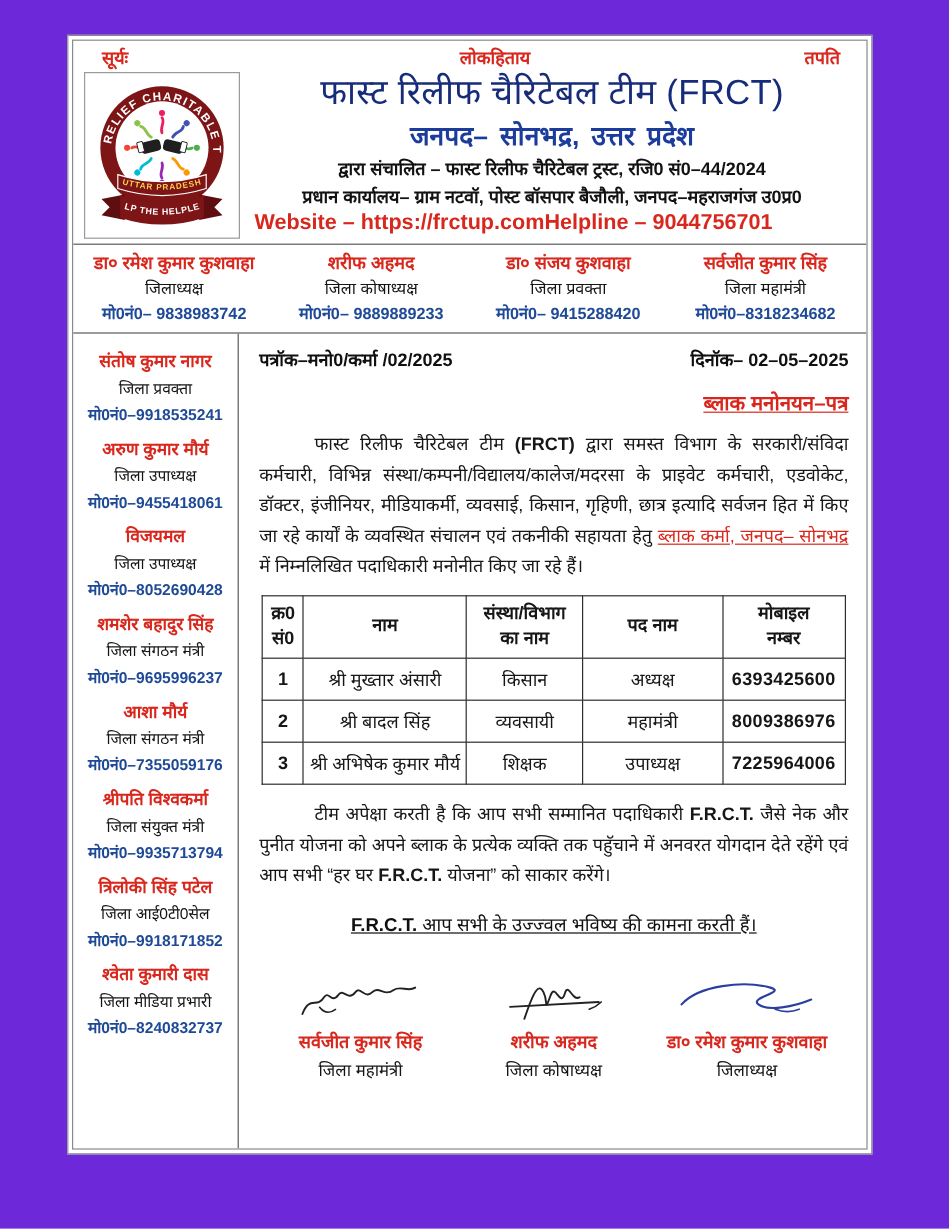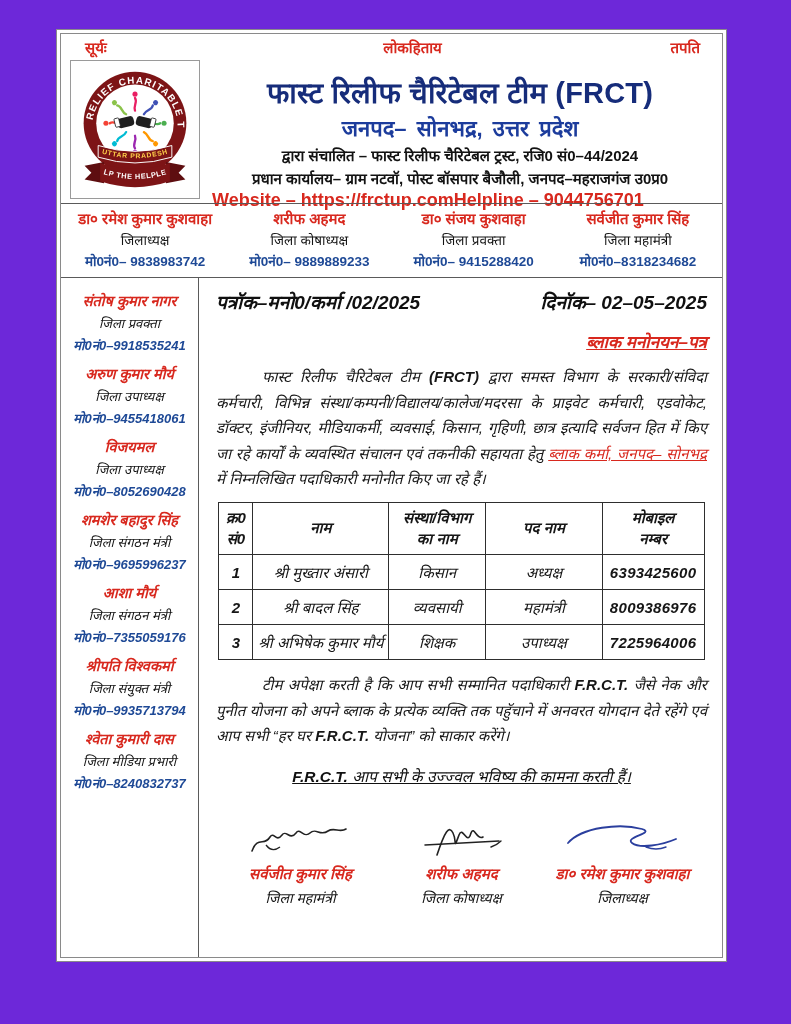--- a/index.html
+++ b/index.html
@@ -38,45 +38,45 @@
   .motto-row .m-left{text-align:left;}
   .motto-row .m-center{text-align:center;margin-left:40px;}
   .motto-row .m-right{text-align:right;}
   
   .header-row{display:flex;padding:0 6px;height:143px;}
   .logo-box{
     width:130px;height:139px;border:1px solid #9a9a9a;background:#fff;
     flex:none;margin-left:3px;display:flex;align-items:center;justify-content:center;
   }
   .header-text{flex:1;text-align:center;padding:0 6px 0 10px;display:flex;flex-direction:column;}
-  .org-name{font-size:29px;font-weight:bold;color:var(--navy);line-height:1.2;margin-top:16px;letter-spacing:.2px;}
+  .org-name{font-size:29px;font-weight:normal;color:var(--navy);line-height:1.2;margin-top:1px;letter-spacing:.2px;}
   .org-region{font-size:22px;font-weight:bold;color:var(--blue);margin-top:1px;word-spacing:4px;}
   .org-line{font-size:15px;font-weight:bold;color:#121212;margin-top:3px;}
   .web-help{display:flex;justify-content:flex-start;font-size:18px;font-weight:bold;color:var(--red);margin-top:2px;padding:0 2px;}
   
   .officials-row{
     border-top:1px solid var(--line);border-bottom:1px solid var(--line);
     display:grid;grid-template-columns:1fr 1fr 1fr 1fr;
     text-align:center;padding:4px 2px 7px;
   }
   .person-name{color:var(--red);font-weight:bold;font-size:15px;}
   .person-title{color:#141414;font-size:13.5px;margin-top:3px;}
   .person-phone{color:var(--phone);font-weight:bold;font-size:13.5px;margin-top:3px;}
   
-  .body-row{flex:1;display:flex;min-height:0;font-style:italic;}
+  .body-row{flex:1;display:flex;min-height:0;}
   .sidebar{
     width:138px;flex:none;border-right:1px solid var(--line);
     text-align:center;padding-top:12px;
   }
   .sidebar .entry{margin-bottom:9px;}
   .sidebar .person-name{font-size:14.5px;}
   .sidebar .person-title{font-size:13px;margin-top:4px;}
   .sidebar .person-phone{font-size:13px;margin-top:4px;}
   .content{flex:1;padding:11px 15px 0 17px;min-width:0;}
-  .ref-row{display:flex;justify-content:space-between;font-size:19px;font-weight:600;color:#101010;}
+  .ref-row{display:flex;justify-content:space-between;font-size:15px;font-weight:600;color:#101010;}
   .letter-heading{
     text-align:right;color:var(--red);font-weight:bold;font-size:17px;
     text-decoration:underline;margin:15px 0 11px;
   }
   p.body-para{
     font-size:15px;line-height:1.7;text-align:justify;text-indent:46px;
     color:var(--ink);margin-bottom:10px;
   }
   .red-ul{color:var(--red);text-decoration:underline;text-decoration-color:var(--red);}
   table.roster{
@@ -245,20 +245,25 @@
           </div>
           <div class="entry">
             <div class="person-name">आशा मौर्य</div>
             <div class="person-title">जिला संगठन मंत्री</div>
             <div class="person-phone">मो0नं0–7355059176</div>
           </div>
           <div class="entry">
             <div class="person-name">श्रीपति विश्वकर्मा</div>
             <div class="person-title">जिला संयुक्त मंत्री</div>
             <div class="person-phone">मो0नं0–9935713794</div>
+          </div>
+          <div class="entry">
+            <div class="person-name">त्रिलोकी सिंह पटेल</div>
+            <div class="person-title">जिला आई0टी0सेल</div>
+            <div class="person-phone">मो0नं0–9918171852</div>
           </div>
           <div class="entry">
             <div class="person-name">श्वेता कुमारी दास</div>
             <div class="person-title">जिला मीडिया प्रभारी</div>
             <div class="person-phone">मो0नं0–8240832737</div>
           </div>
         </aside>
 
         <main class="content">
           <div class="ref-row">

